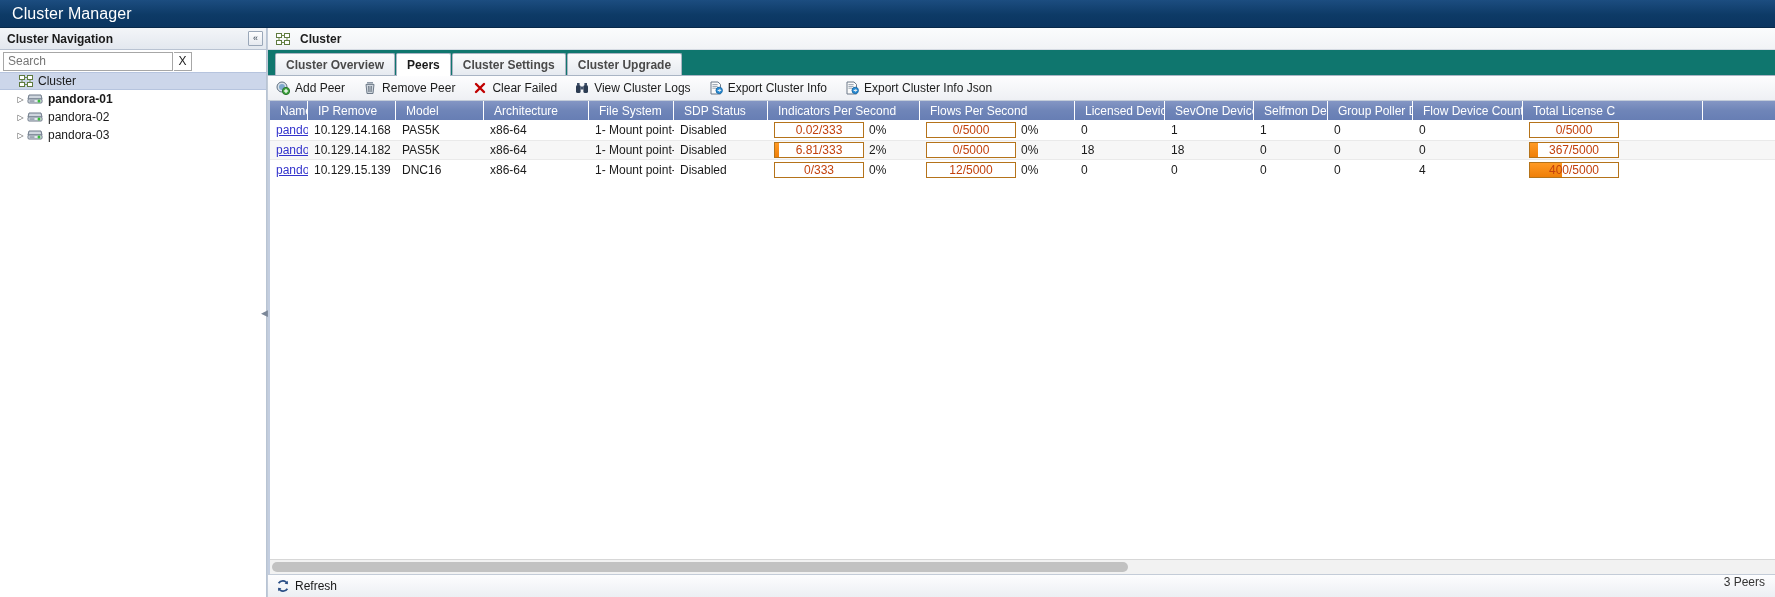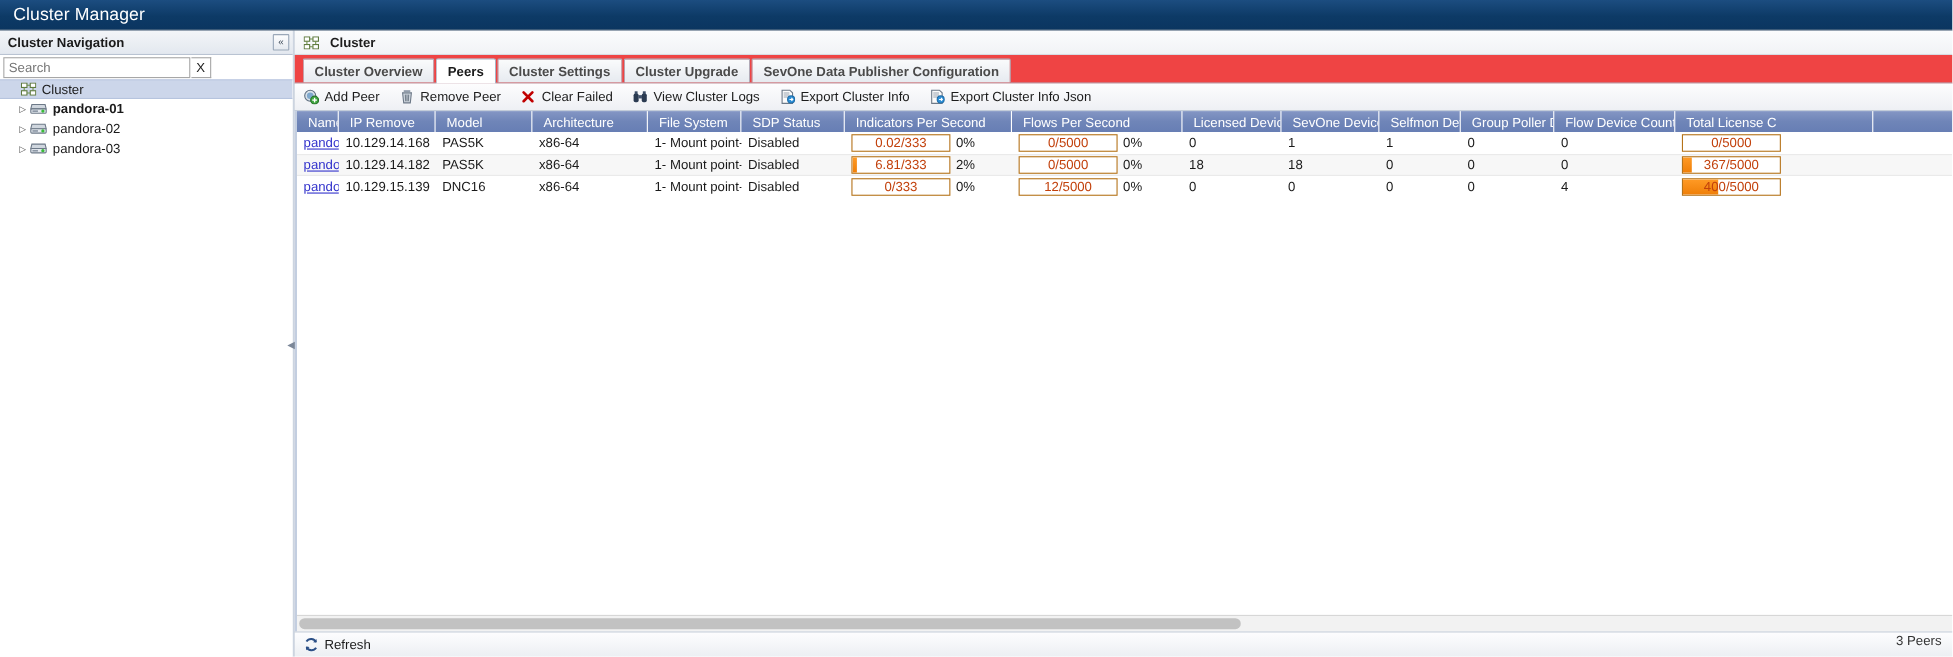--- a/index.html
+++ b/index.html
@@ -154,21 +154,21 @@
   }
   .content-header .ch-title {
     font-weight: bold; font-size: 12px; color: #1d1d1d; margin-left: 5px;
   }
 
   
   .tabstrip {
     height: 26px;
     display: flex; align-items: flex-end;
     padding-left: 7px;
-    background: #ef4444;
+    background: #0f766e;
     border-bottom: 1px solid #a9b4c4;
   }
   .tab {
     height: 22px;
     display: flex; align-items: center;
     padding: 0 10px;
     margin-right: 1px;
     border: 1px solid #aab4c2;
     border-bottom: none;
     background: linear-gradient(to bottom,#fafbfc 0%, #e6eaf0 100%);
@@ -408,21 +408,20 @@
         </svg>
       </span>
       <span class="ch-title">Cluster</span>
     </div>
 
     <div class="tabstrip">
       <div class="tab">Cluster Overview</div>
       <div class="tab active">Peers</div>
       <div class="tab">Cluster Settings</div>
       <div class="tab">Cluster Upgrade</div>
-      <div class="tab">SevOne Data Publisher Configuration</div>
     </div>
 
     <div class="toolbar">
       <div class="tb-item">
         <span class="tb-icon">
           <svg width="14" height="14" viewBox="0 0 14 14">
             <circle cx="6" cy="6" r="5" fill="#d9e2ea" stroke="#5f6f80"></circle>
             <circle cx="6" cy="6" r="3" fill="#7fa8cd"></circle>
             <circle cx="10" cy="10" r="3.6" fill="#3fa83f" stroke="#27722a"></circle>
             <rect x="9.4" y="7.9" width="1.2" height="4.2" fill="#ffffff"></rect>

